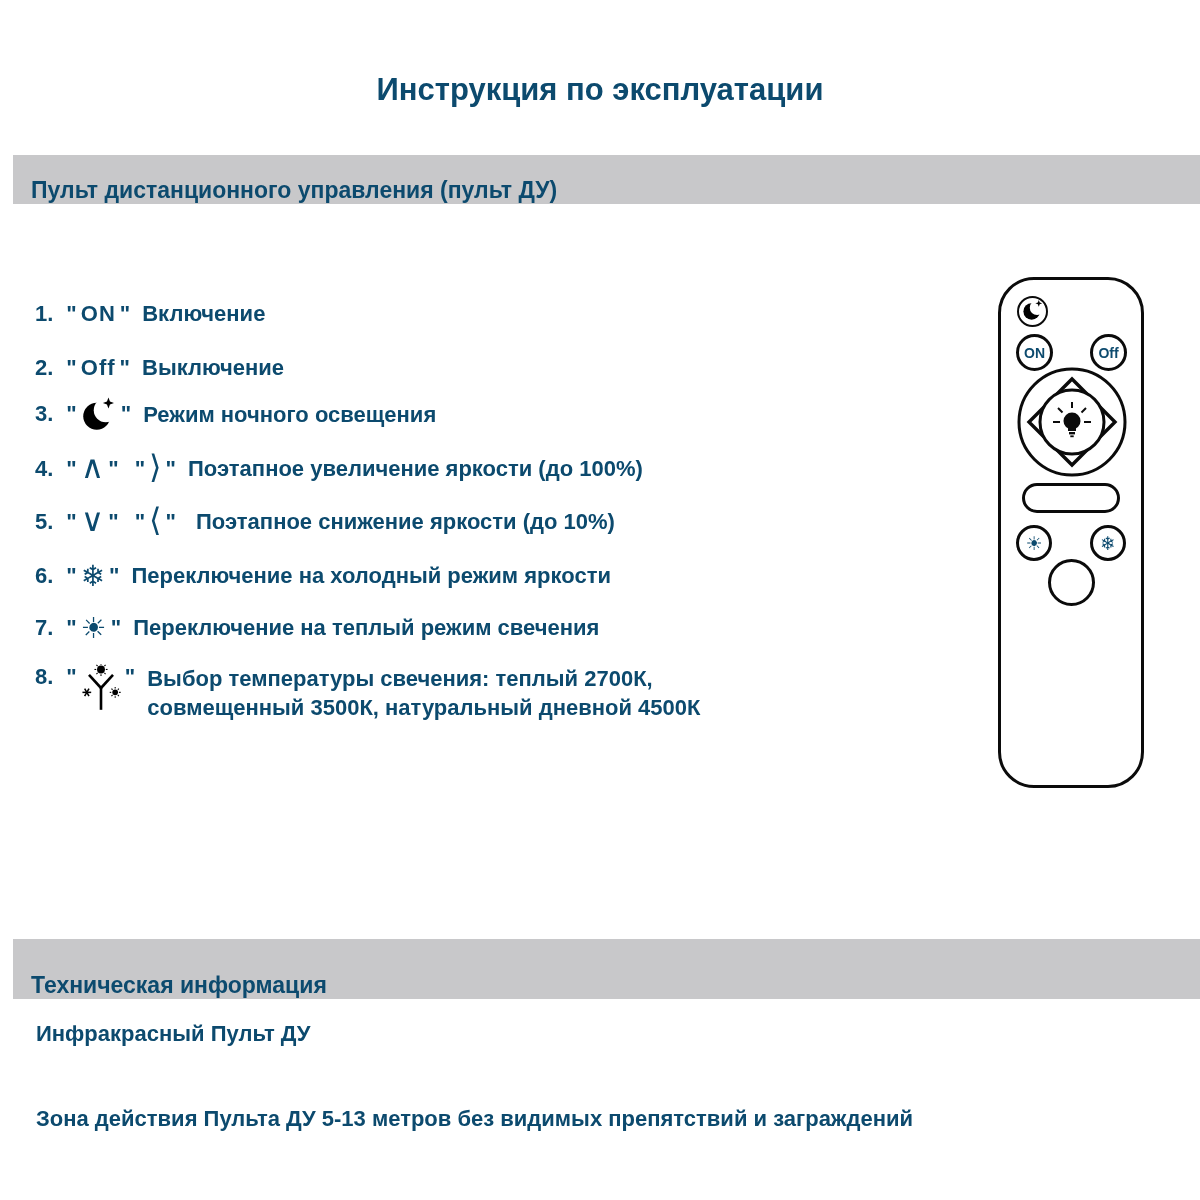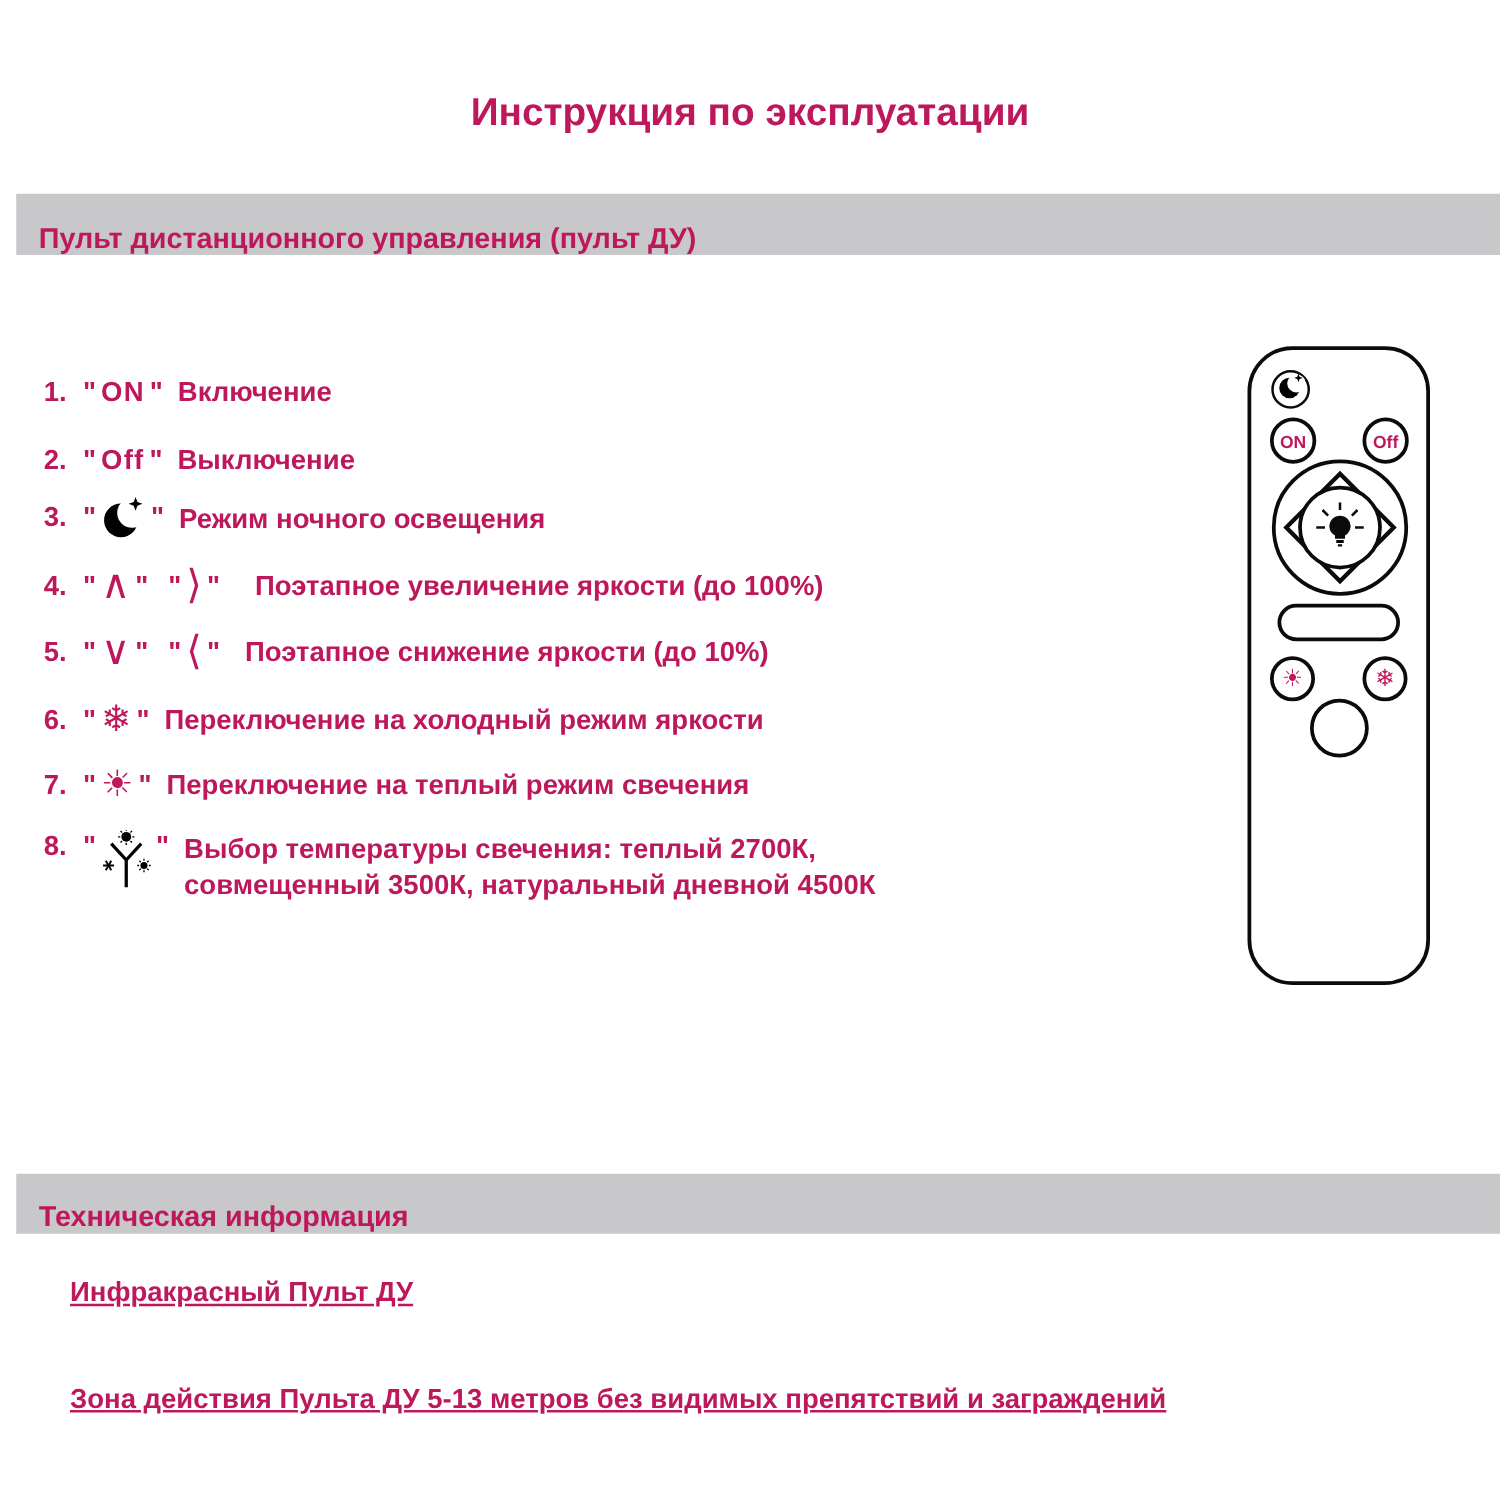--- a/index.html
+++ b/index.html
@@ -1,29 +1,29 @@
 <!DOCTYPE html>
 <html><head>
 <meta charset="utf-8">
 <style>
   html,body{margin:0;padding:0;background:#fff;}
   .page{
     position:relative;width:1200px;height:1200px;background:#ffffff;overflow:hidden;
-    font-family:"Liberation Sans","DejaVu Sans",sans-serif;color:#be185d;font-weight:bold;
+    font-family:"Liberation Sans","DejaVu Sans",sans-serif;color:#0c4a6e;font-weight:bold;
   }
   .title{
     position:absolute;top:72px;left:0;width:1200px;text-align:center;
     font-size:31px;font-weight:bold;
   }
   .section-bar{
     position:absolute;left:13px;width:1187px;height:49px;background:#c8c8ca;
     display:flex;align-items:flex-end;
   }
   .bar-1{top:155px;}
-  .bar-2{top:939px;height:48px;}
+  .bar-2{top:939px;height:60px;}
   .section-bar .bar-label{font-size:23px;padding-left:18px;}
   .li-row{
     position:absolute;left:35px;display:flex;align-items:center;white-space:nowrap;
     font-size:22px;
   }
   .li-row .num{margin-right:9px;}
   .li-row .q{margin:0 4px;}
   .li-row .kw{letter-spacing:1px;}
   .li-row .lbl{margin-left:8px;white-space:pre-line;line-height:29px;}
   .li-row .sym{font-weight:normal;font-size:32px;line-height:20px;position:relative;top:-2px;}
@@ -45,21 +45,21 @@
   .rc-on{left:15px;top:54px;width:37px;height:37px;font-size:14px;}
   .rc-off{left:89px;top:54px;width:37px;height:37px;font-size:14px;}
   .rc-dpad{position:absolute;left:14px;top:85px;width:114px;height:114px;}
   .rc-pill{
     position:absolute;left:21px;top:203px;width:98px;height:30px;
     border:3px solid #0b0b0b;border-radius:17px;box-sizing:border-box;background:#fff;
   }
   .rc-warm{left:15px;top:245px;width:36px;height:36px;font-size:19px;}
   .rc-cold{left:89px;top:245px;width:36px;height:36px;font-size:19px;}
   .rc-plain{left:47px;top:279px;width:47px;height:47px;}
-  .tech-line{position:absolute;left:56px;font-size:22px;white-space:nowrap;text-decoration:underline;}
+  .tech-line{position:absolute;left:36px;font-size:22px;white-space:nowrap;}
   .tl-1{top:1021px;}
   .tl-2{top:1064px;}
   .tl-3{top:1106px;}
 </style>
 </head>
 <body>
 
 <div class="page">
 
   <div class="title">Инструкция по эксплуатации</div>
@@ -100,21 +100,21 @@
 
   <div class="li-row" style="top:454px">
     <span class="num">4.</span>
     <span class="q">"</span>
     <span class="sym">∧</span>
     <span class="q">"</span>
     <span class="gap"></span>
     <span class="q">"</span>
     <span class="sym">⟩</span>
     <span class="q">"</span>
-    <span class="lbl" style="margin-left:24px">Поэтапное увеличение яркости (до 100%)</span>
+    <span class="lbl" style="margin-left:8px">Поэтапное увеличение яркости (до 100%)</span>
   </div>
 
   <div class="li-row" style="top:507px">
     <span class="num">5.</span>
     <span class="q">"</span>
     <span class="sym">∨</span>
     <span class="q">"</span>
     <span class="gap"></span>
     <span class="q">"</span>
     <span class="sym">⟨</span>

